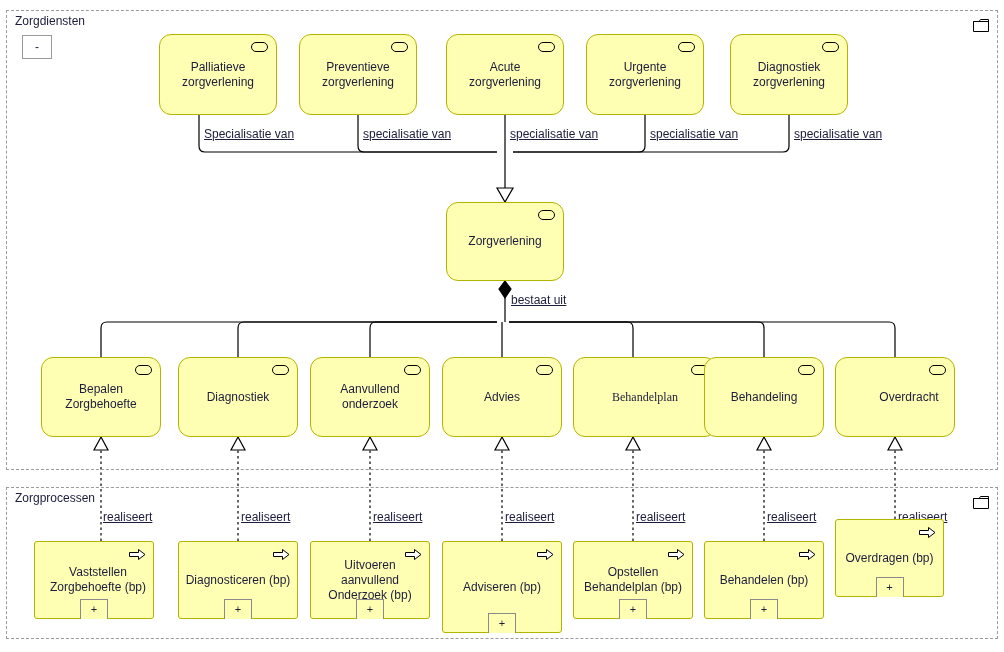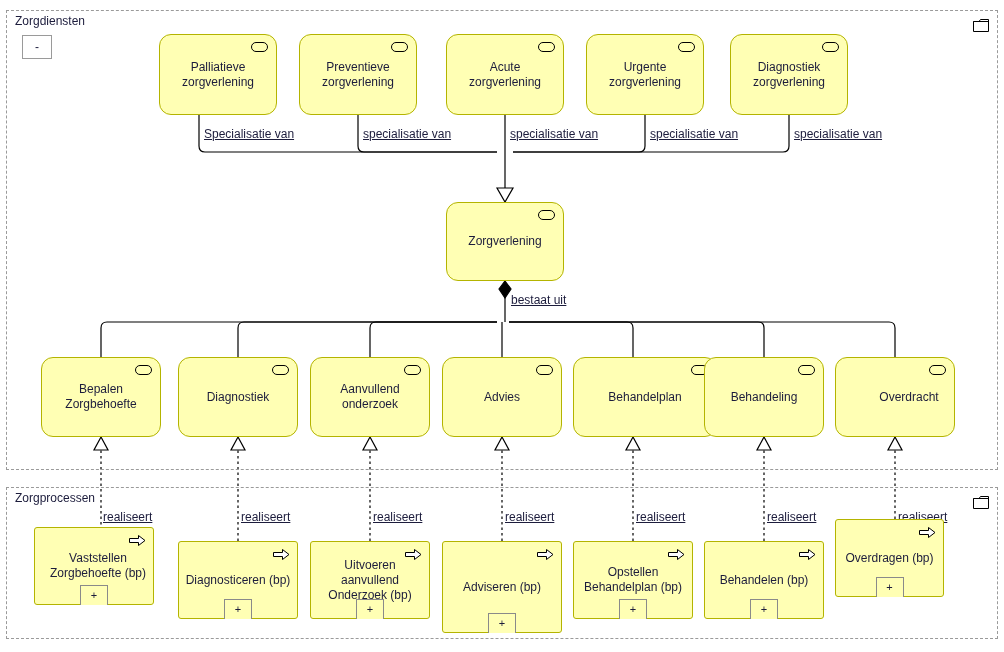--- a/index.html
+++ b/index.html
@@ -260,21 +260,21 @@
   </div>
   <div class="node" style="left:310px; top:357px; width:120px; height:80px;">
     <span class="svc-icon"></span>
     <span class="node-label">Aanvullend
 onderzoek</span>
   </div>
   <div class="node" style="left:442px; top:357px; width:120px; height:80px;">
     <span class="svc-icon"></span>
     <span class="node-label">Advies</span>
   </div>
-  <div class="node" style="left:573px; top:357px; width:144px; height:80px;">
+  <div class="node" style="left:573px; top:357px; width:144px; height:80px;font-family:Liberation Serif, serif;">
     <span class="svc-icon"></span>
     <span class="node-label">Behandelplan</span>
   </div>
   <div class="node" style="left:704px; top:357px; width:120px; height:80px;">
     <span class="svc-icon"></span>
     <span class="node-label">Behandeling</span>
   </div>
   <div class="node" style="left:835px; top:357px; width:120px; height:80px;padding-left:28px;">
     <span class="svc-icon"></span>
     <span class="node-label">Overdracht</span>
@@ -289,21 +289,21 @@
   </div>
 
   <div class="edge-label" style="left:103px; top:510px;">realiseert</div>
   <div class="edge-label" style="left:241px; top:510px;">realiseert</div>
   <div class="edge-label" style="left:373px; top:510px;">realiseert</div>
   <div class="edge-label" style="left:505px; top:510px;">realiseert</div>
   <div class="edge-label" style="left:636px; top:510px;">realiseert</div>
   <div class="edge-label" style="left:767px; top:510px;">realiseert</div>
   <div class="edge-label" style="left:898px; top:510px;">realiseert</div>
 
-  <div class="node proc" style="left:34px; top:527px; width:120px; height:78px;padding-left:8px;">
+  <div class="node proc" style="left:34px; top:541px; width:120px; height:78px;padding-left:8px;">
     <svg class="proc-icon" viewBox="0 0 17 13">
       <path d="M0.5,4.5 L9.5,4.5 L9.5,1.5 L16,6.5 L9.5,11.5 L9.5,8.5 L0.5,8.5 Z" fill="#ffffff" stroke="#000000" stroke-width="1"></path>
     </svg>
     <span class="node-label">Vaststellen
 Zorgbehoefte (bp)</span>
     <span class="plus-box">+</span>
   </div>
   <div class="node proc" style="left:178px; top:541px; width:120px; height:78px;">
     <svg class="proc-icon" viewBox="0 0 17 13">
       <path d="M0.5,4.5 L9.5,4.5 L9.5,1.5 L16,6.5 L9.5,11.5 L9.5,8.5 L0.5,8.5 Z" fill="#ffffff" stroke="#000000" stroke-width="1"></path>

